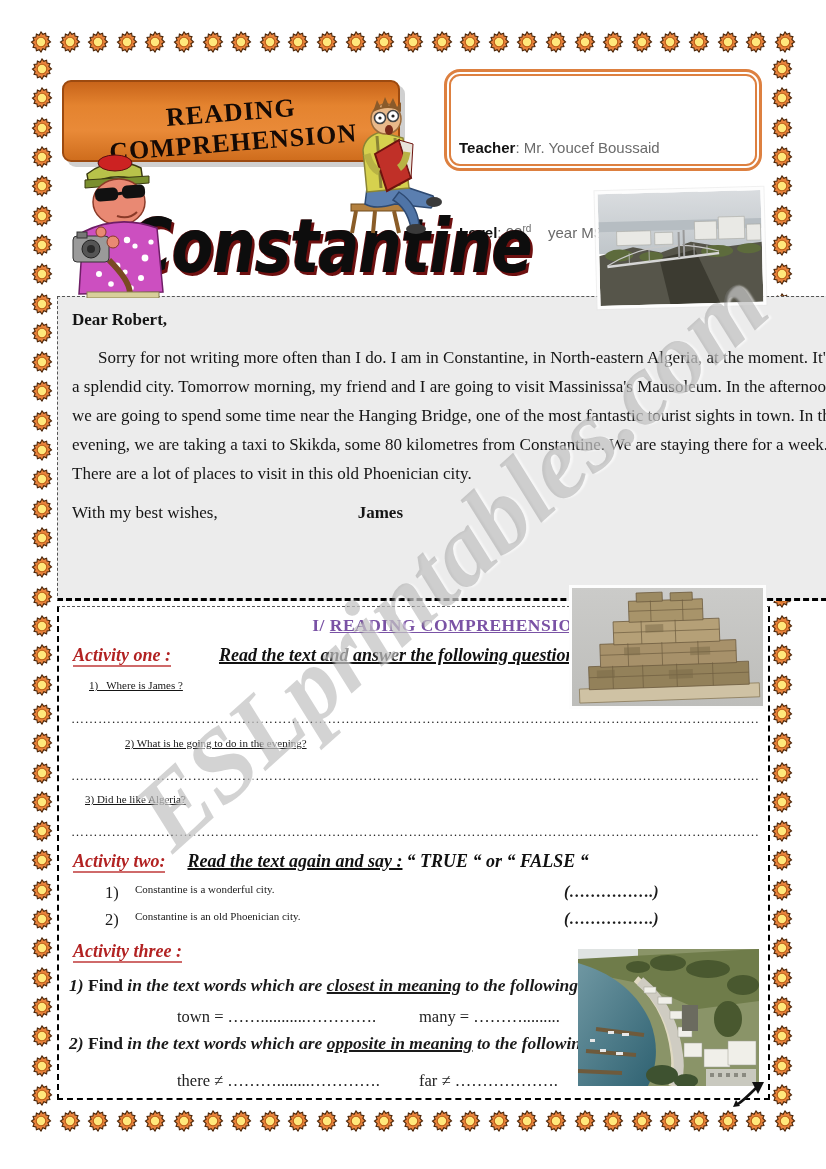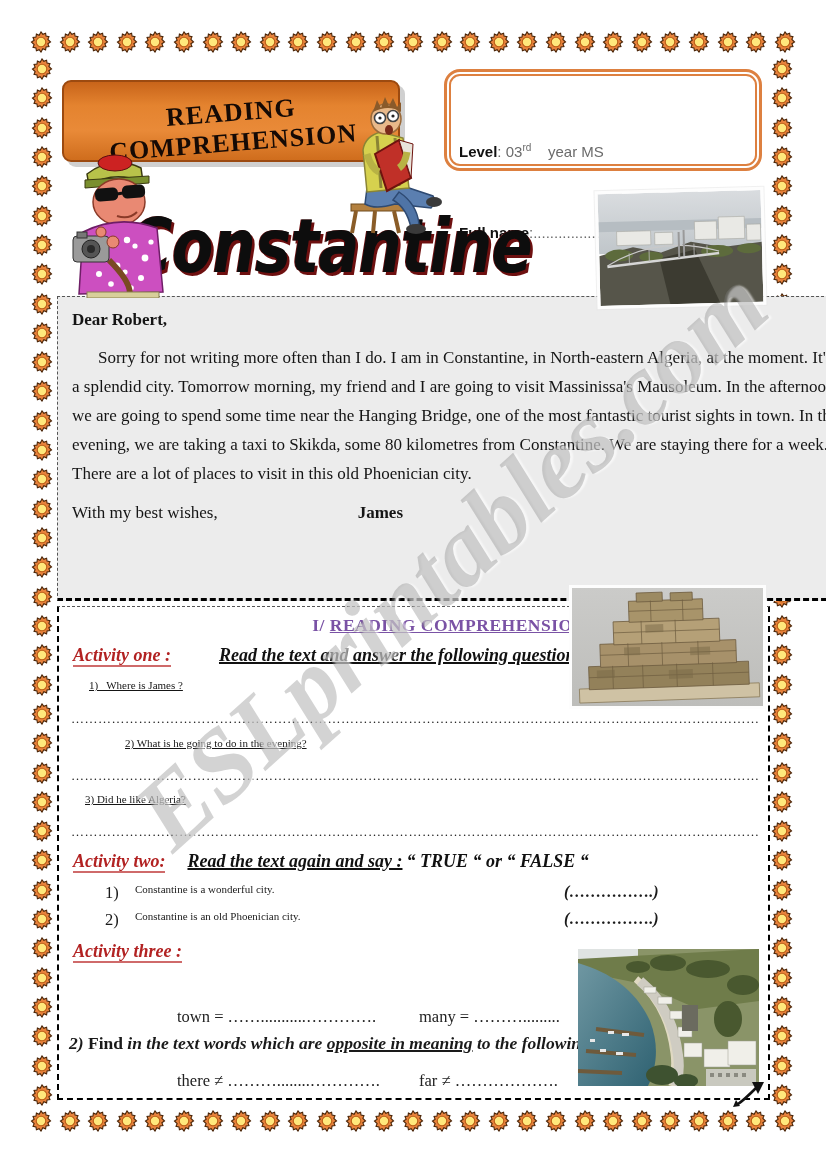--- a/index.html
+++ b/index.html
@@ -630,20 +630,21 @@
         <circle cx="12" cy="12" r="5.2" stroke="#bb5f16" stroke-width="1.2"></circle>
       </svg>
     </div>
 
   <div id="banner">
     <div class="txt">READING COMPREHENSION</div>
   </div>
 
   <div id="teacher-box">
     <div class="inner">
+      <div><b>Teacher</b><span>: Mr. Youcef Boussaid</span></div>
       <div><b>Level</b><span>: 03</span><sup>rd</sup><span>    year MS</span></div>
       <div><b>Full name</b><span>:.................................................</span></div>
     </div>
   </div>
 
   <svg id="tourist" class="art" viewBox="0 0 138 148">
     <path d="M30 24 Q56 4 84 18 L86 32 Q56 20 32 36 Z" fill="#b8c24a" stroke="#3a3a10" stroke-width="1.5"></path>
     <ellipse cx="58" cy="13" rx="17" ry="8" fill="#cc2222" stroke="#5a0f0f"></ellipse>
     <path d="M28 30 L92 26 L92 33 L28 38 Z" fill="#7a8f2e" stroke="#3a3a10"></path>
     <ellipse cx="62" cy="52" rx="26" ry="23" fill="#e98973" stroke="#8a3a28" stroke-width="1.5"></ellipse>
@@ -766,20 +767,23 @@
       <span class="tf-blank">(…………….)</span>
     </div>
     <div id="tf2" class="abs">
       <span class="tf-num">2)</span>
       <span class="tf-text">Constantine is an old Phoenician city.</span>
       <span class="tf-blank">(…………….)</span>
     </div>
 
     <div id="act3-row" class="abs">
       <span class="act-label">Activity three :</span>
+    </div>
+    <div id="find1" class="abs find-line">
+      <span class="n">1) </span><span class="v">Find </span><span class="i">in the text words which are </span><span class="iu">closest in meaning</span><span class="i"> to the following</span>
     </div>
     <div id="pair1" class="abs pair-line">
       <span class="pair-block pb-a"><span>town</span><span> = </span><span>……...........………….</span></span>
       <span class="pair-block pb-b"><span>many</span><span> = </span><span>……….........</span></span>
     </div>
     <div id="find2" class="abs find-line">
       <span class="n">2) </span><span class="v">Find </span><span class="i">in the text words which are </span><span class="iu">opposite in meaning</span><span class="i"> to the following</span>
     </div>
     <div id="pair2" class="abs pair-line">
       <span class="pair-block pb-a"><span>there</span><span> ≠ </span><span>………........………….</span></span>

